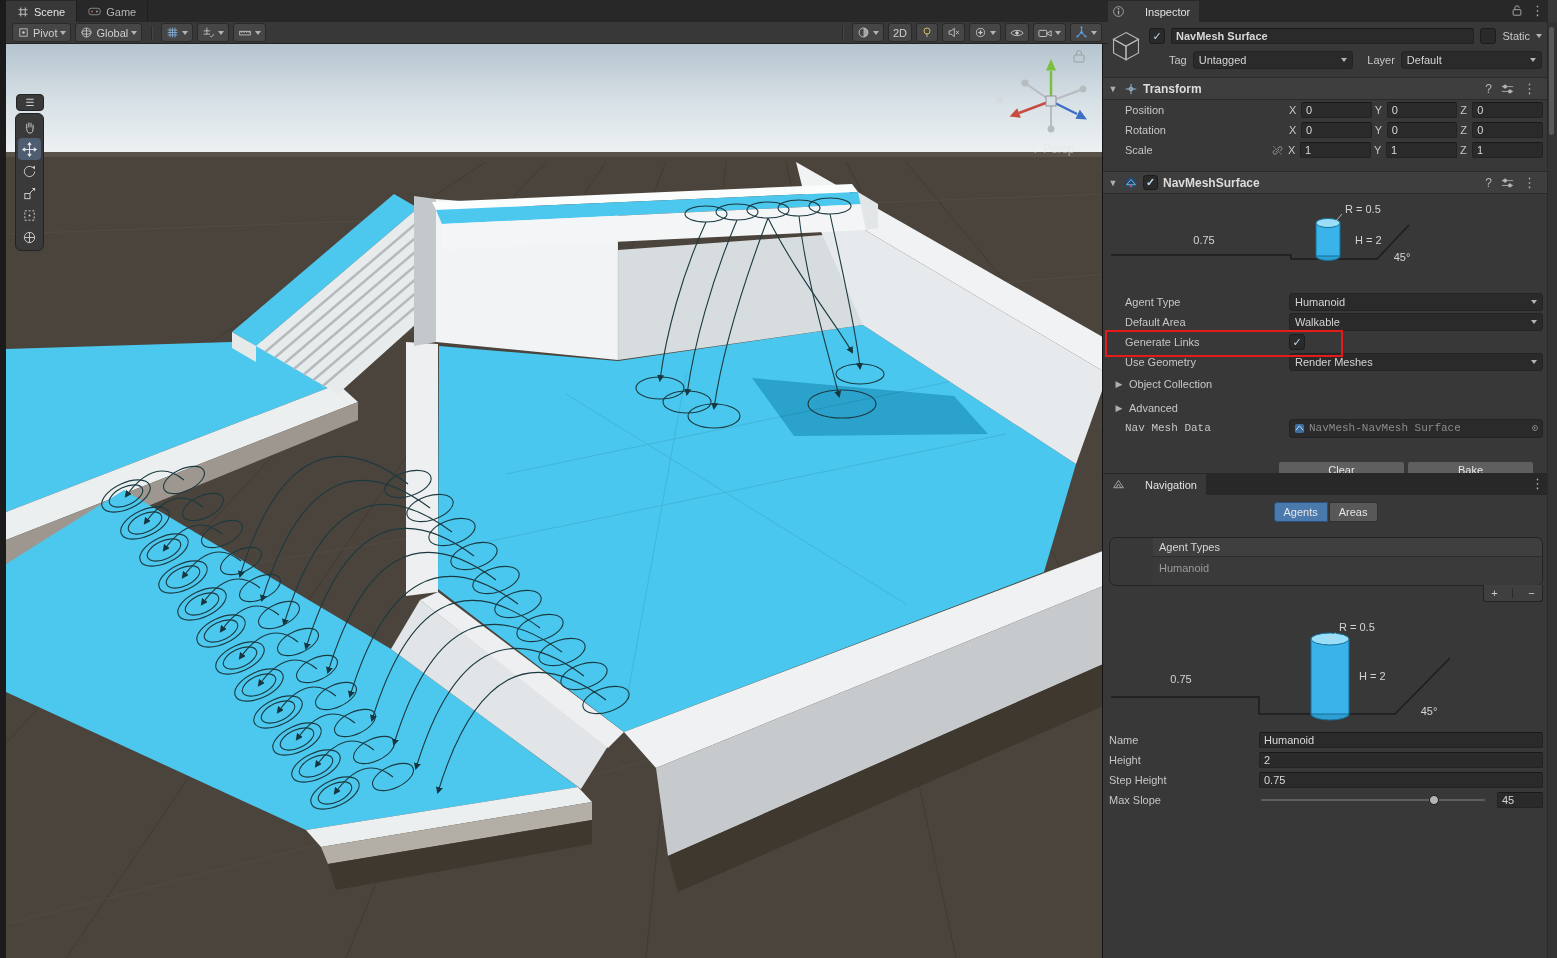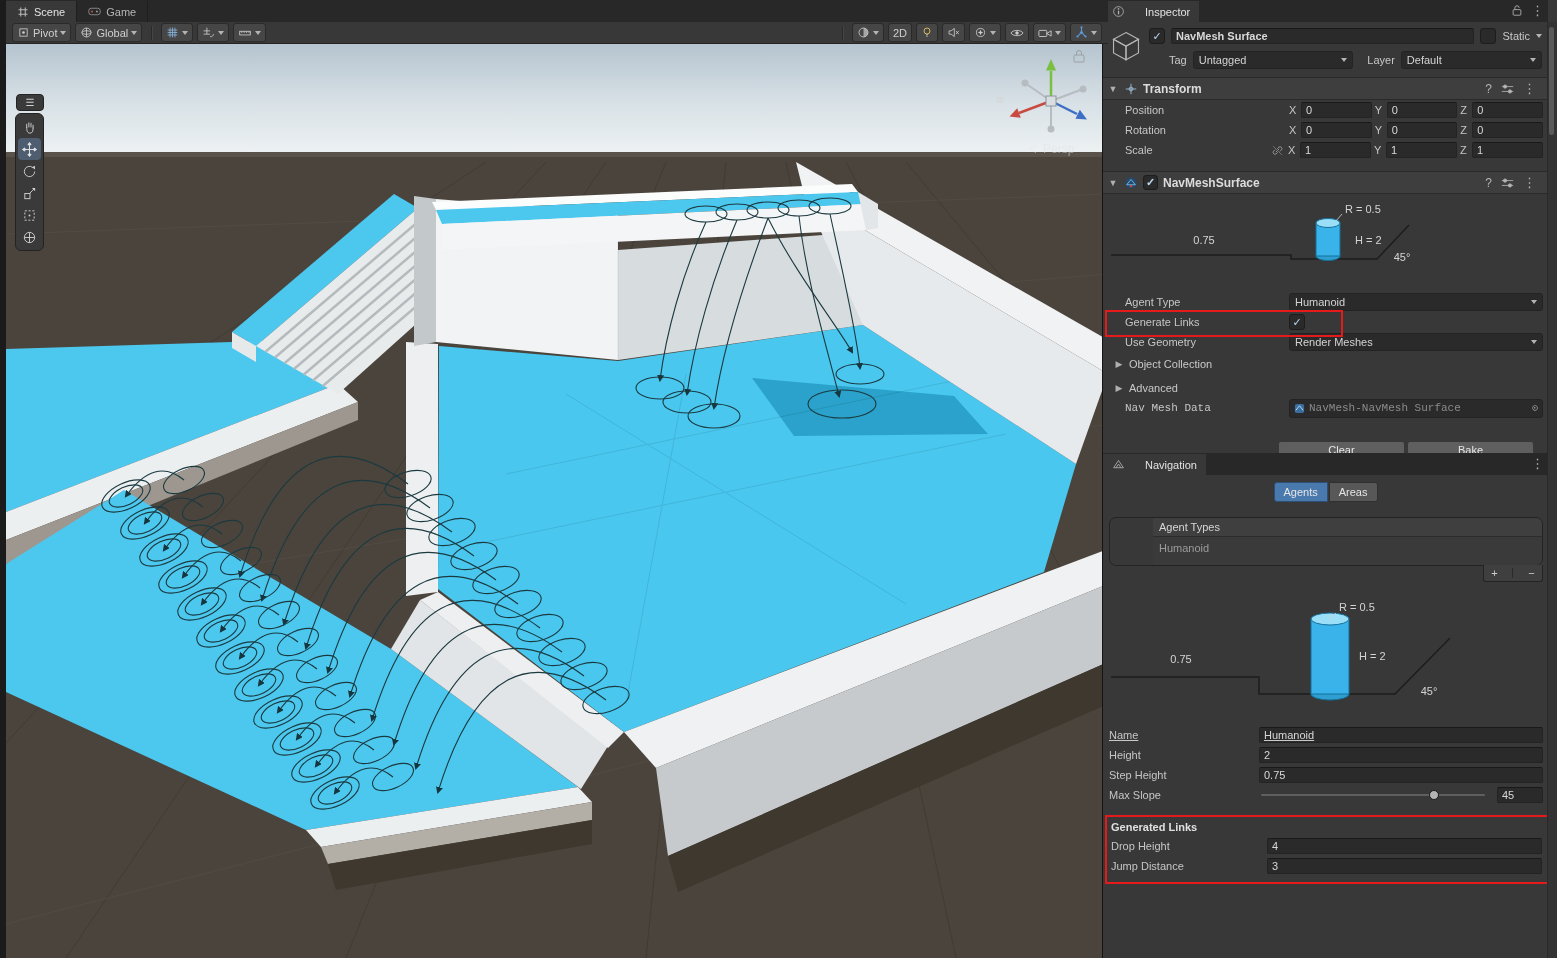--- a/index.html
+++ b/index.html
@@ -609,20 +609,29 @@
   <div class="irow" style="margin-top:18px;">
     <span class="ilabel">Agent Type</span>
     <div class="ctl">
         <div class="udrop">
           <span>Humanoid</span>
           <span class="caret"></span>
         </div>
       </div>
   </div>
   <div class="irow">
+    <span class="ilabel">Default Area</span>
+    <div class="ctl">
+        <div class="udrop">
+          <span>Walkable</span>
+          <span class="caret"></span>
+        </div>
+      </div>
+  </div>
+  <div class="irow">
     <div class="redbox1"></div>
     <span class="ilabel">Generate Links</span>
     <div class="ctl">
         <div class="ucheck">
           <span>✓</span>
         </div>
       </div>
   </div>
   <div class="irow">
     <span class="ilabel">Use Geometry</span>
@@ -700,21 +709,21 @@
     <ellipse cx="221" cy="100" rx="19" ry="6" fill="#2f9fd2" stroke="#13719c"></ellipse>
     <rect x="202" y="25" width="38" height="75" fill="#3ab2ea" stroke="#13719c"></rect>
     <ellipse cx="221" cy="25" rx="19" ry="6" fill="#9adef8" stroke="#13719c"></ellipse>
     <path d="M227,19 L219,26" stroke="#cfcfcf" stroke-width="0.8"></path>
     <text x="230" y="17" font-size="11" fill="#d4d4d4">R = 0.5</text>
     <text x="72" y="69" font-size="11" fill="#d4d4d4" text-anchor="middle">0.75</text>
     <text x="250" y="66" font-size="11" fill="#d4d4d4">H = 2</text>
     <text x="320" y="101" font-size="11" fill="#d4d4d4" text-anchor="middle">45°</text>
   </svg>
 
-  <div class="navrow" style="margin-top:19px;text-decoration:underline;">
+  <div class="navrow" style="margin-top:4px;">
     <span class="ilabel">Name</span>
     <div class="ctl">
         <input class="ufield" value="Humanoid" style="">
       </div>
   </div>
   <div class="navrow">
     <span class="ilabel">Height</span>
     <div class="ctl">
         <input class="ufield" value="2" style="">
       </div>
@@ -727,32 +736,17 @@
   </div>
   <div class="navrow">
     <span class="ilabel">Max Slope</span>
     <div class="sld">
         <div class="track"></div>
         <div class="thumb"></div>
       </div>
     <input class="ufield sval" value="45" style="">
   </div>
 
-  <div class="redbox2">
-    <div class="gl-title">Generated Links</div>
-    <div class="irow">
-      <span class="ilabel">Drop Height</span>
-      <div class="ctl">
-          <input class="ufield" value="4" style="">
-        </div>
-    </div>
-    <div class="irow">
-      <span class="ilabel">Jump Distance</span>
-      <div class="ctl">
-          <input class="ufield" value="3" style="">
-        </div>
-    </div>
-  </div>
 
   <div class="vsb">
       <div class="th"></div>
     </div>
 </div>
 
 </body></html>

